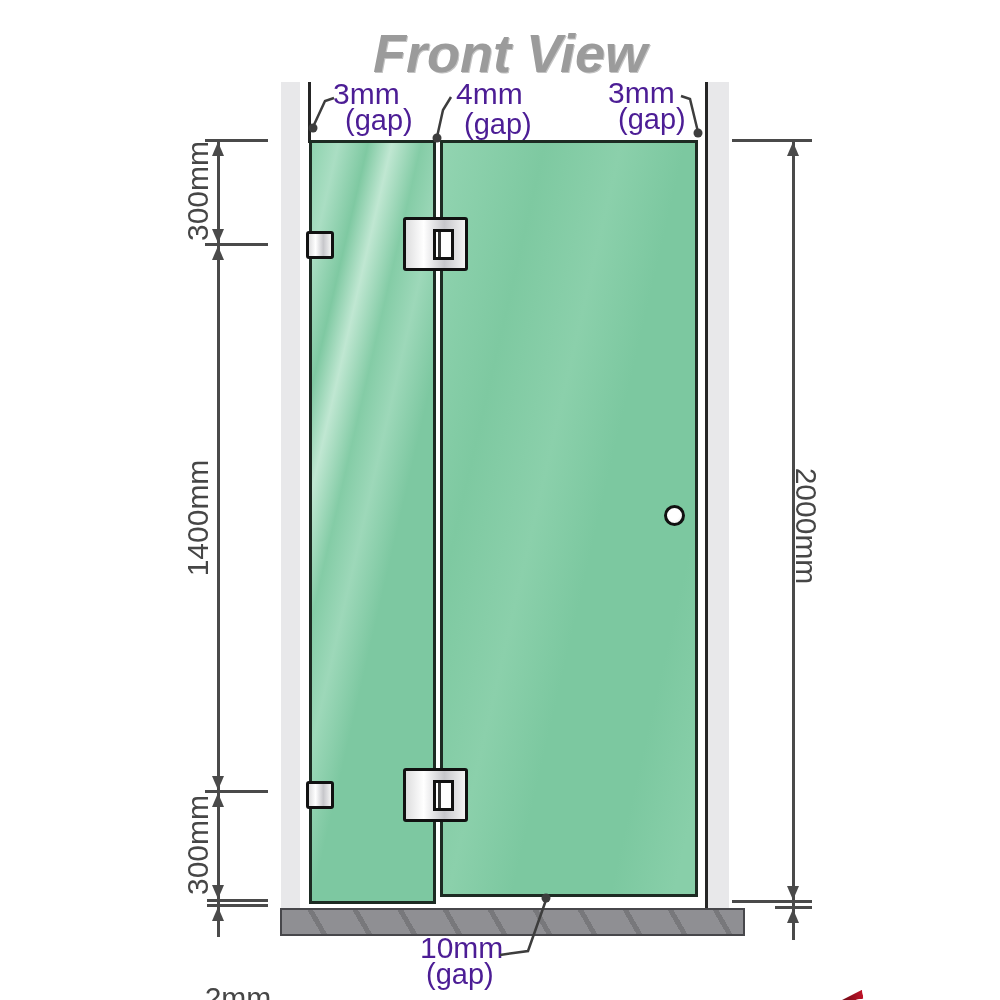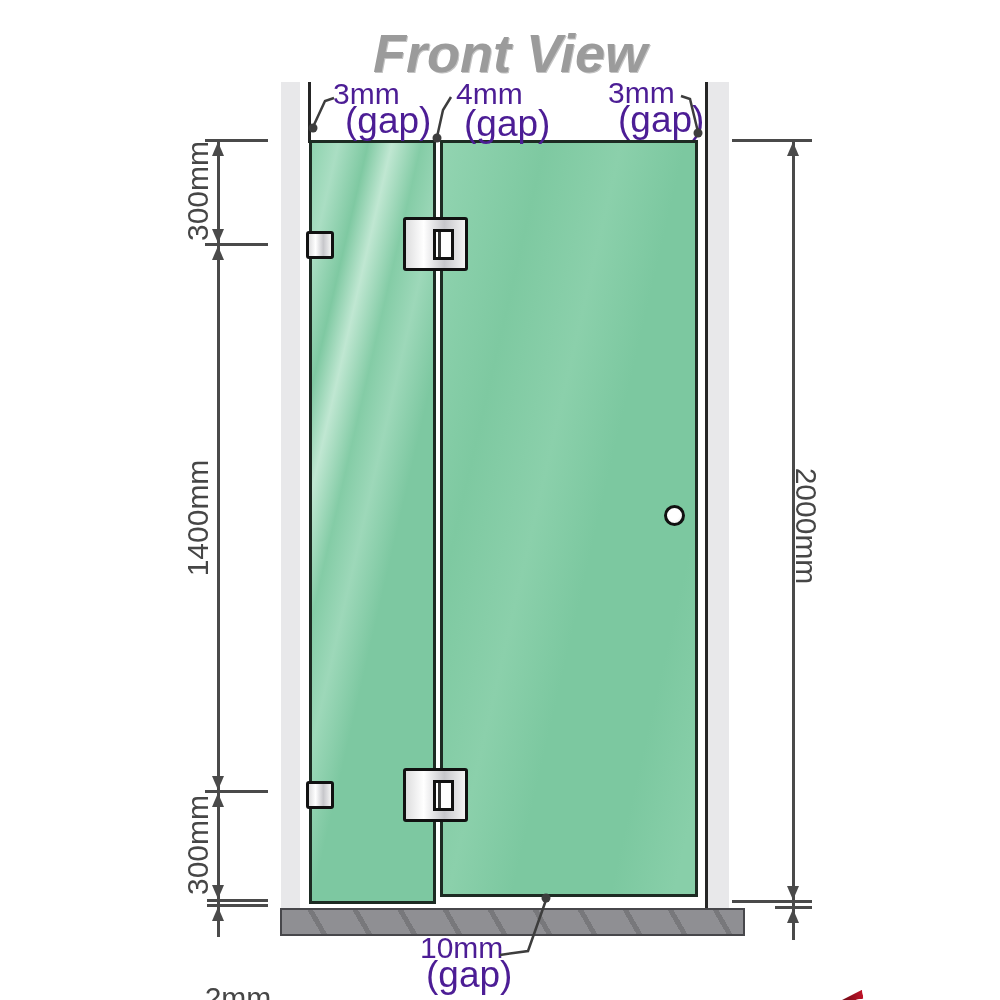--- a/index.html
+++ b/index.html
@@ -77,21 +77,21 @@
 
   .dim-text{
     position:absolute;font-size:30px;color:#464646;white-space:nowrap;
     transform:translate(-50%,-50%) rotate(-90deg);letter-spacing:0px;
   }
   .dim-text.cw{transform:translate(-50%,-50%) rotate(90deg);}
   .dim-text.flat{transform:translate(-50%,-50%);margin-top:48px;}
 
   
   .gap-label{position:absolute;font-size:30px;line-height:27px;color:#4c1d95;white-space:nowrap;}
-  .gap-label .note{display:block;font-size:37px;}
+  .gap-label .note{display:block;font-size:29px;}
 
   svg.leaders{position:absolute;left:0;top:0;pointer-events:none;}
 
   
   .logo-sliver{
     position:absolute;left:835px;top:992px;width:28px;height:9px;
     background:linear-gradient(90deg,#56070f,#c01328);
     transform:rotate(-9deg);
     clip-path:polygon(0 100%, 100% 0, 100% 100%);
   }

